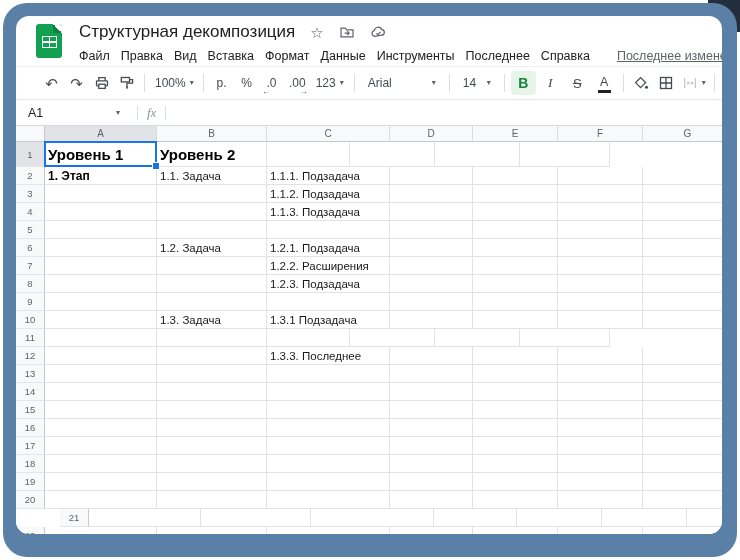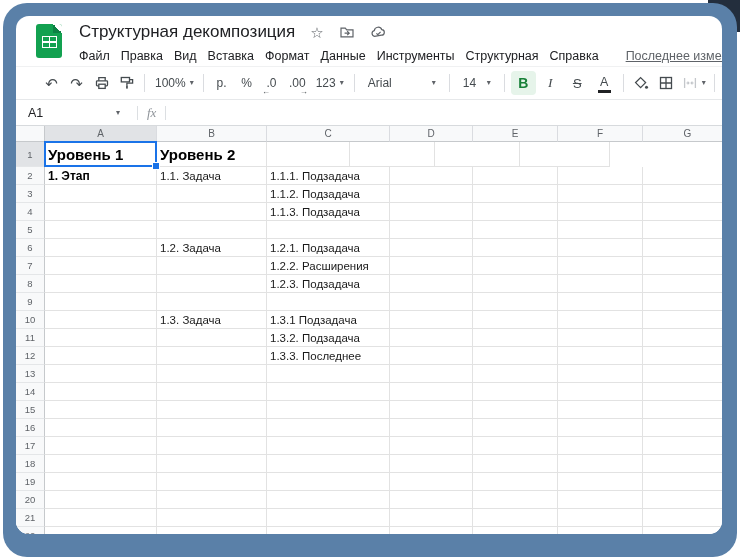--- a/index.html
+++ b/index.html
@@ -116,21 +116,21 @@
         </span>
       </div>
       <div class="menu-row">
         <span class="menu-item">Файл</span>
         <span class="menu-item">Правка</span>
         <span class="menu-item">Вид</span>
         <span class="menu-item">Вставка</span>
         <span class="menu-item">Формат</span>
         <span class="menu-item">Данные</span>
         <span class="menu-item">Инструменты</span>
-        <span class="menu-item">Структурная</span>
+        <span class="menu-item">Последнее</span>
         <span class="menu-item">Справка</span>
         <a class="last-edit">Последнее изменен</a>
       </div>
     </div>
   </div>
 
   <div class="toolbar">
     <button class="tbtn">
         <span class="uni">↶</span>
       </button>
@@ -345,21 +345,20 @@
           <div class="cell" style="width: 123px;">1.3.1 Подзадача</div>
           <div class="cell" style="width: 83px;"></div>
           <div class="cell" style="width: 85px;"></div>
           <div class="cell" style="width: 85px;"></div>
           <div class="cell" style="width: 90px;"></div>
         </div>
         <div class="grid-row" style="height: 18px;">
           <div class="row-h">11</div>
           <div class="cell" style="width: 112px;"></div>
           <div class="cell" style="width: 110px;"></div>
-          <div class="cell" style="width: 123px;">1.3.2. Подзадача</div>
           <div class="cell" style="width: 83px;"></div>
           <div class="cell" style="width: 85px;"></div>
           <div class="cell" style="width: 85px;"></div>
           <div class="cell" style="width: 90px;"></div>
         </div>
         <div class="grid-row" style="height: 18px;">
           <div class="row-h">12</div>
           <div class="cell" style="width: 112px;"></div>
           <div class="cell" style="width: 110px;"></div>
           <div class="cell" style="width: 123px;">1.3.3. Последнее</div>
@@ -441,21 +440,21 @@
         <div class="grid-row" style="height: 18px;">
           <div class="row-h">20</div>
           <div class="cell" style="width: 112px;"></div>
           <div class="cell" style="width: 110px;"></div>
           <div class="cell" style="width: 123px;"></div>
           <div class="cell" style="width: 83px;"></div>
           <div class="cell" style="width: 85px;"></div>
           <div class="cell" style="width: 85px;"></div>
           <div class="cell" style="width: 90px;"></div>
         </div>
-        <div class="grid-row" style="height: 18px;">
+        <div class="grid-row" style="height: 18px; padding-left: 44px;">
           <div class="row-h">21</div>
           <div class="cell" style="width: 112px;"></div>
           <div class="cell" style="width: 110px;"></div>
           <div class="cell" style="width: 123px;"></div>
           <div class="cell" style="width: 83px;"></div>
           <div class="cell" style="width: 85px;"></div>
           <div class="cell" style="width: 85px;"></div>
           <div class="cell" style="width: 90px;"></div>
         </div>
         <div class="grid-row" style="height: 18px;">

